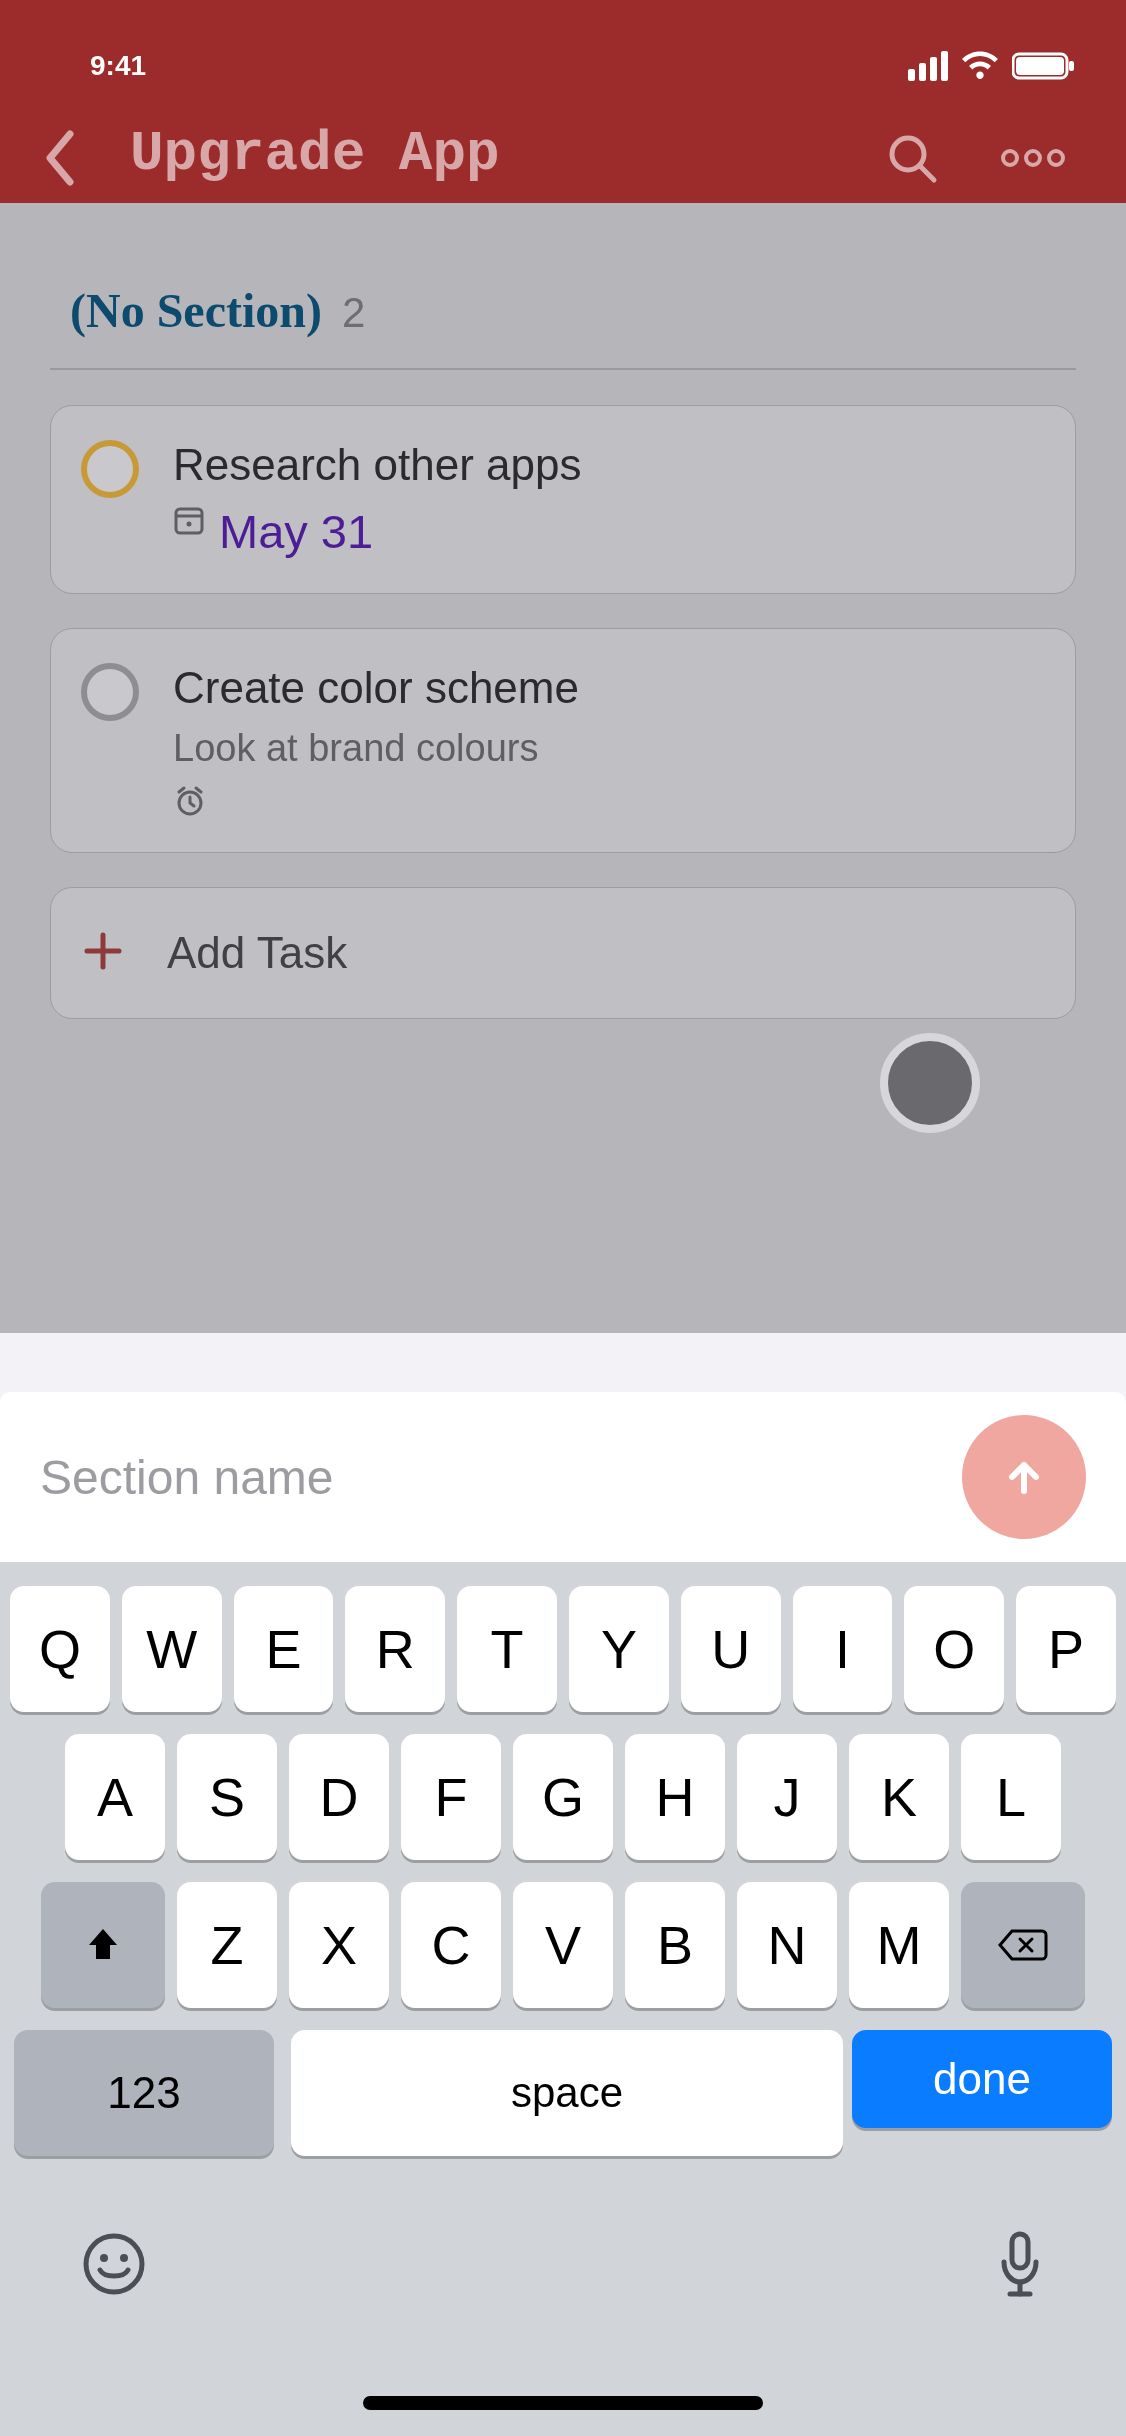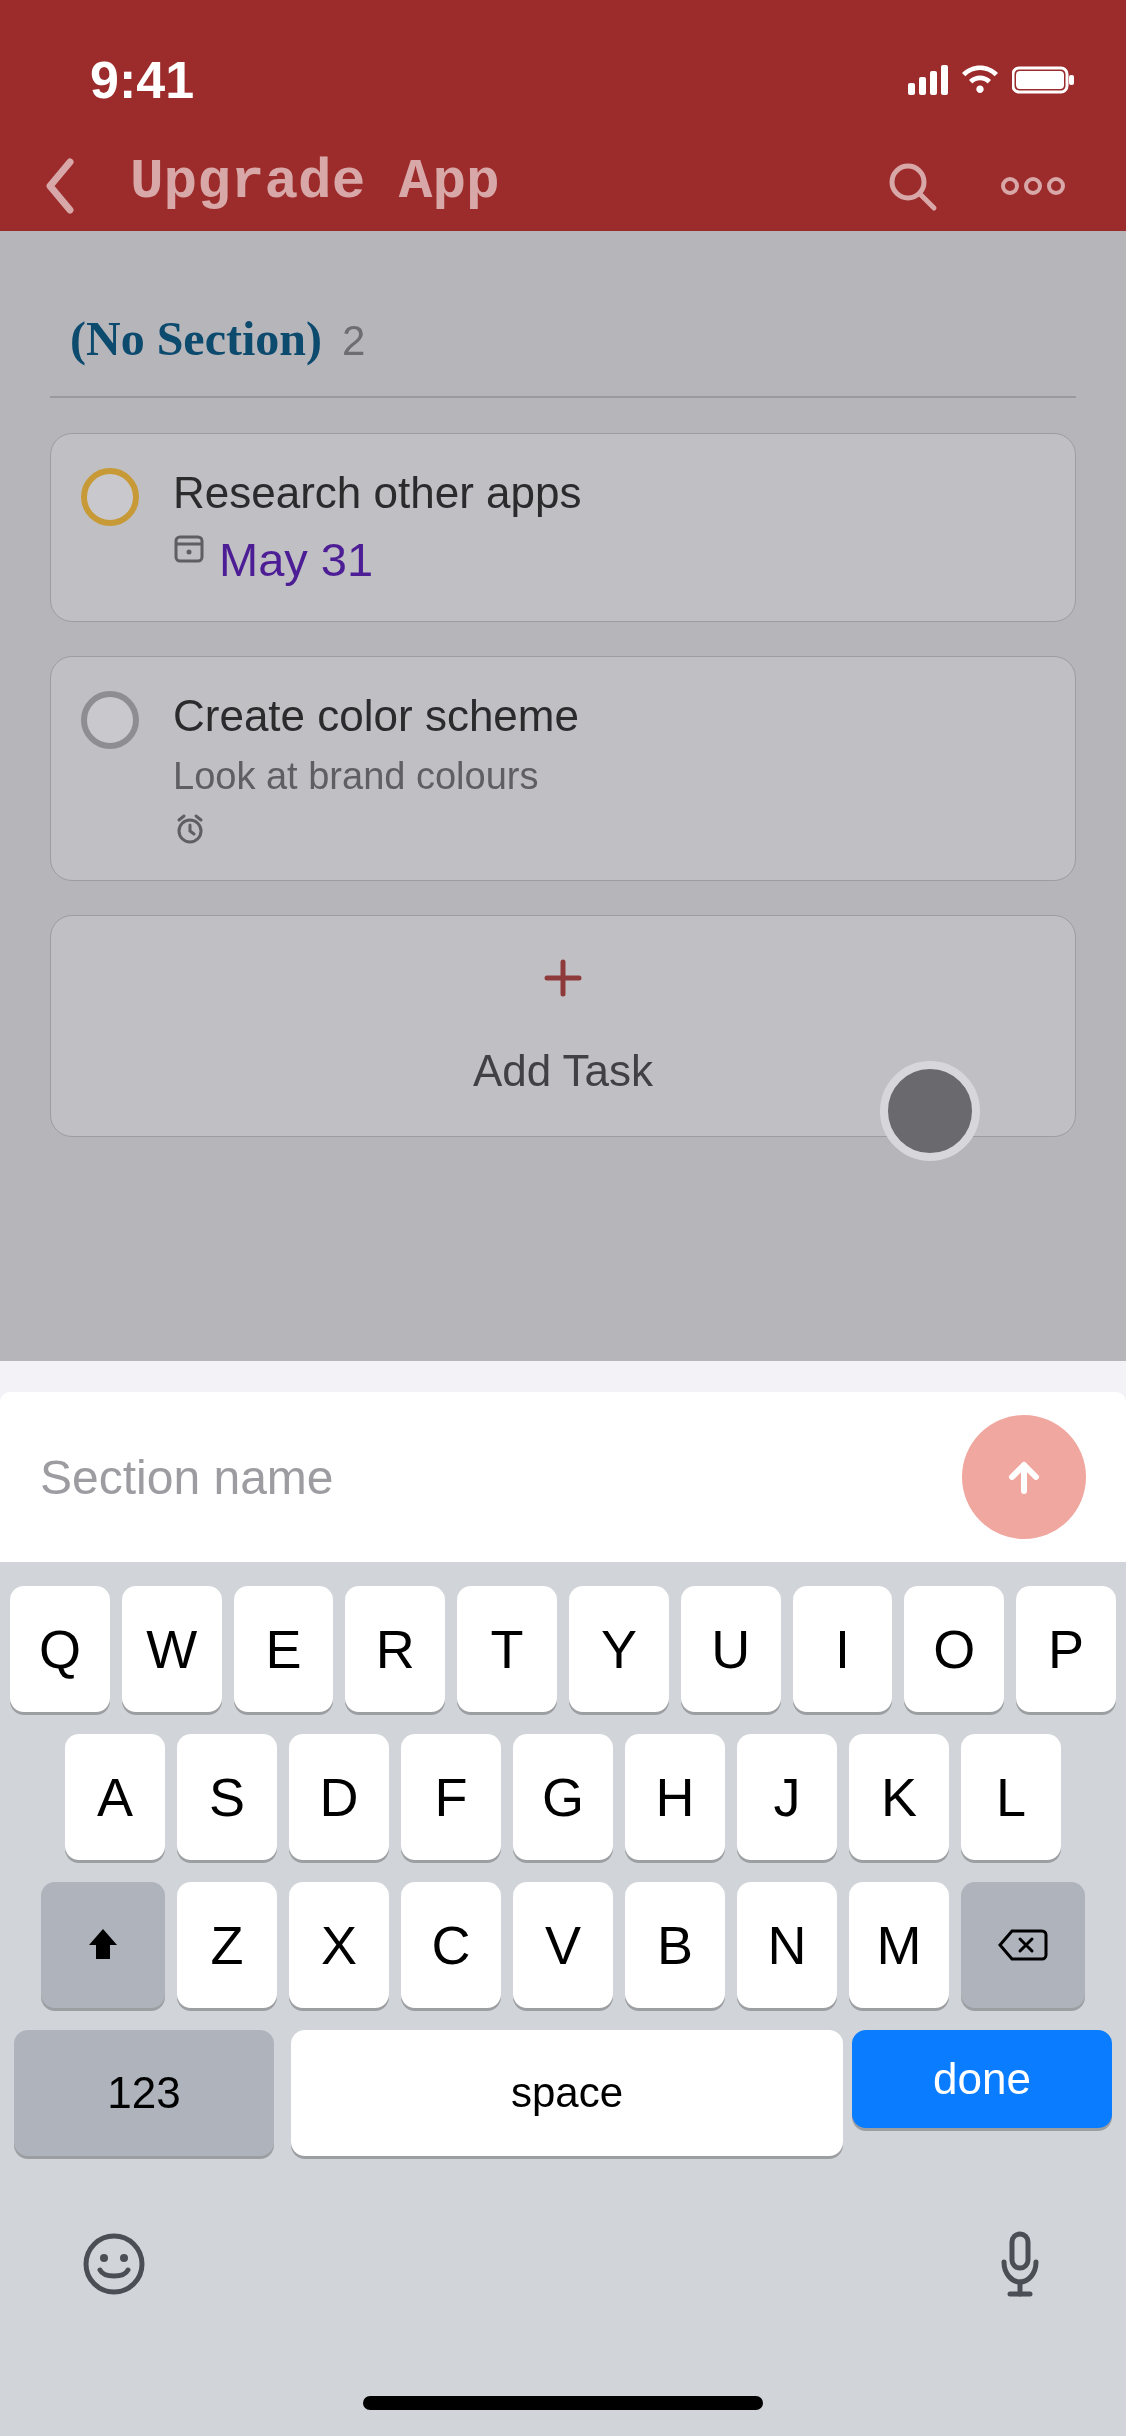--- a/index.html
+++ b/index.html
@@ -10,21 +10,21 @@
 
   
   .header {
     background: #9c2b2b;
     color: #fff;
     padding-top: 30px;
   }
   .status-bar {
     display: flex; align-items: center; justify-content: space-between;
     padding: 20px 50px 30px 90px;
-    font-size: 52px; font-weight: 600; color: #fff;
+    font-size: 28px; font-weight: 600; color: #fff;
   }
   .status-right { display: flex; align-items: center; gap: 12px; }
   .signal-bars { display: inline-flex; align-items: flex-end; gap: 4px; }
   .signal-bars span { display:inline-block; width:7px; background:#fff; border-radius:2px;}
   .signal-bars span:nth-child(1){height:12px;}
   .signal-bars span:nth-child(2){height:18px;}
   .signal-bars span:nth-child(3){height:24px;}
   .signal-bars span:nth-child(4){height:30px;}
   .wifi-icon svg, .battery-icon svg { display:block; }
 
@@ -68,21 +68,21 @@
   .task-sub   { font-size:38px; color:#5e5e63; }
 
   .meta-row { display:flex; gap:14px; color:#4c1d95; font-size:47px;}
   .meta-row svg { display:block; }
 
   .add-row {
     background:#c0c0c4;
     border:1px solid #9d9da1;
     border-radius:22px;
     padding:40px 30px;
-    display:flex; align-items:center; gap:42px;flex-direction:column;
+    display:flex; align-items:center; gap:42px;
   }
   .plus { color:#8f3a3a; }
   .add-label { font-size:44px; color:#404045; }
 
   
   .fab {
     position:absolute; left: 880px; top: 830px;
     width: 100px; height:100px; border-radius:50%;
     background:#6a6a6e; border:8px solid #d7d7db;
   }

